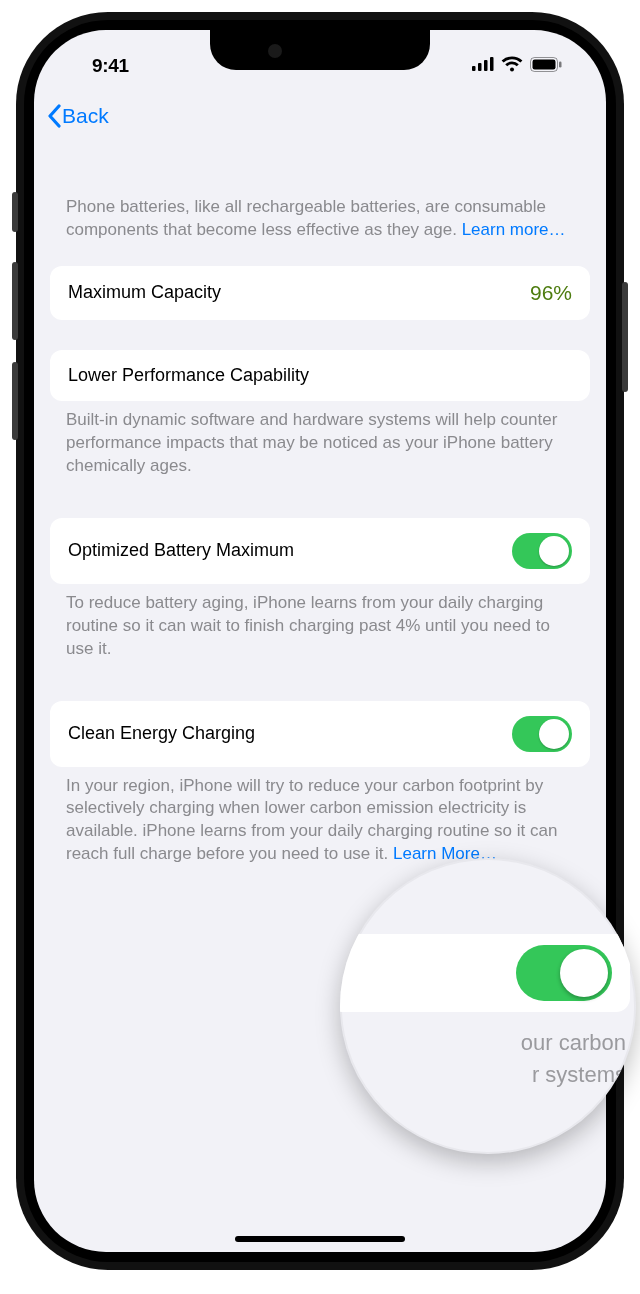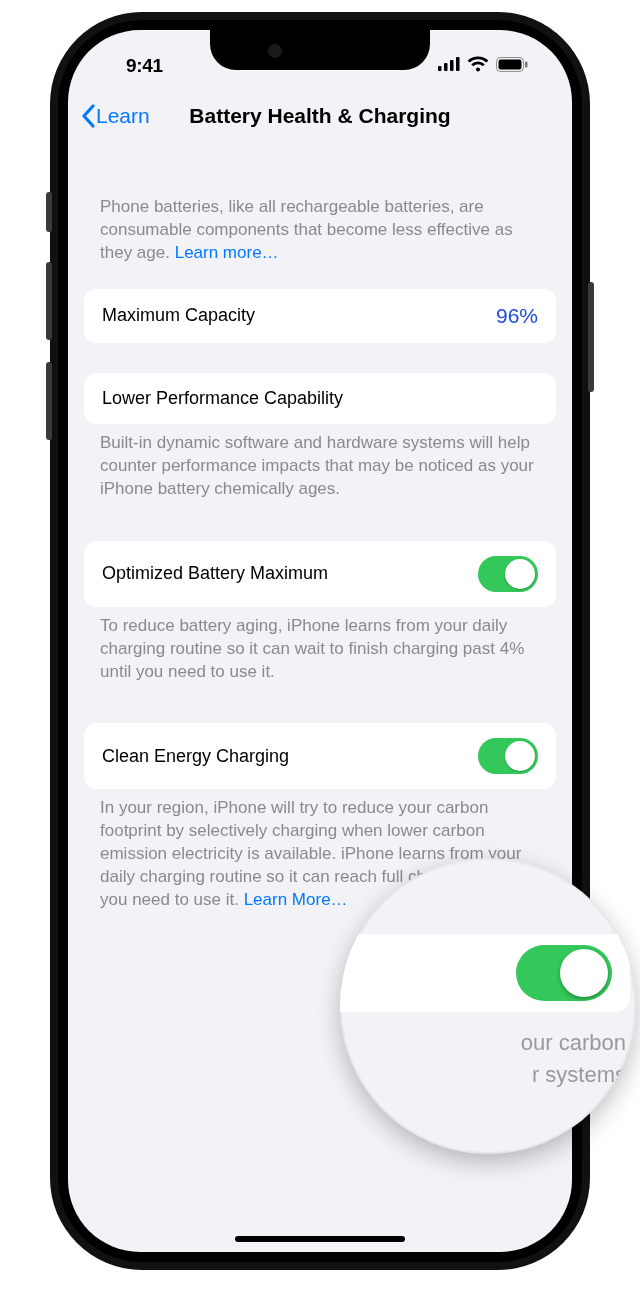--- a/index.html
+++ b/index.html
@@ -1,21 +1,21 @@
 <!DOCTYPE html>
 <html><head>
 <meta charset="utf-8">
 <style>
   * { box-sizing: border-box; margin: 0; padding: 0; }
   html, body { width: 640px; height: 1294px; background: #fff; font-family: -apple-system, "Helvetica Neue", Helvetica, Arial, sans-serif; }
 
   
   .frame {
     position: relative;
-    width: 540px;
+    width: 608px;
     height: 1258px;
     margin: 12px auto 0 auto;
     background: #111;
     border-radius: 92px;
     padding: 8px;
   }
   .bezel {
     position: relative;
     width: 100%;
     height: 100%;
@@ -106,21 +106,21 @@
   .group-gap-top { margin-top: 44px; }
   .row {
     background: #fff;
     border-radius: 12px;
     padding: 15px 18px;
     display: flex;
     align-items: center;
     justify-content: space-between;
   }
   .row .label { font-size: 18px; color: #000; }
-  .row .value { font-size: 21px; color: #1d4ed8; }
+  .row .value { font-size: 21px; color: #4d7c0f; }
   .section-spacer { height: 30px; }
 
   
   .toggle {
     position: relative;
     width: 60px;
     height: 36px;
     background: #34c759;
     border-radius: 18px;
     cursor: pointer;
@@ -247,23 +247,22 @@
               </svg>
           </span>
         </div>
       </div>
 
       <div class="nav">
         <div class="back">
           <svg width="16" height="24" viewBox="0 0 14 24">
               <path d="M12 2 L3 12 L12 22" stroke="#007aff" stroke-width="3.2" fill="none" stroke-linecap="round" stroke-linejoin="round"></path>
             </svg>
-          <span>Learn</span>
-        </div>
-        <div class="nav-title">Battery Health &amp; Charging</div>
+          <span>Back</span>
+        </div>
       </div>
 
       <div class="content">
 
         <div class="footer-text group-gap-top">
           <span>Phone batteries, like all rechargeable batteries, are consumable components that become less effective as they age. </span><span class="link">Learn more…</span>
         </div>
 
         <div style="height:14px"></div>
         <div class="row">

